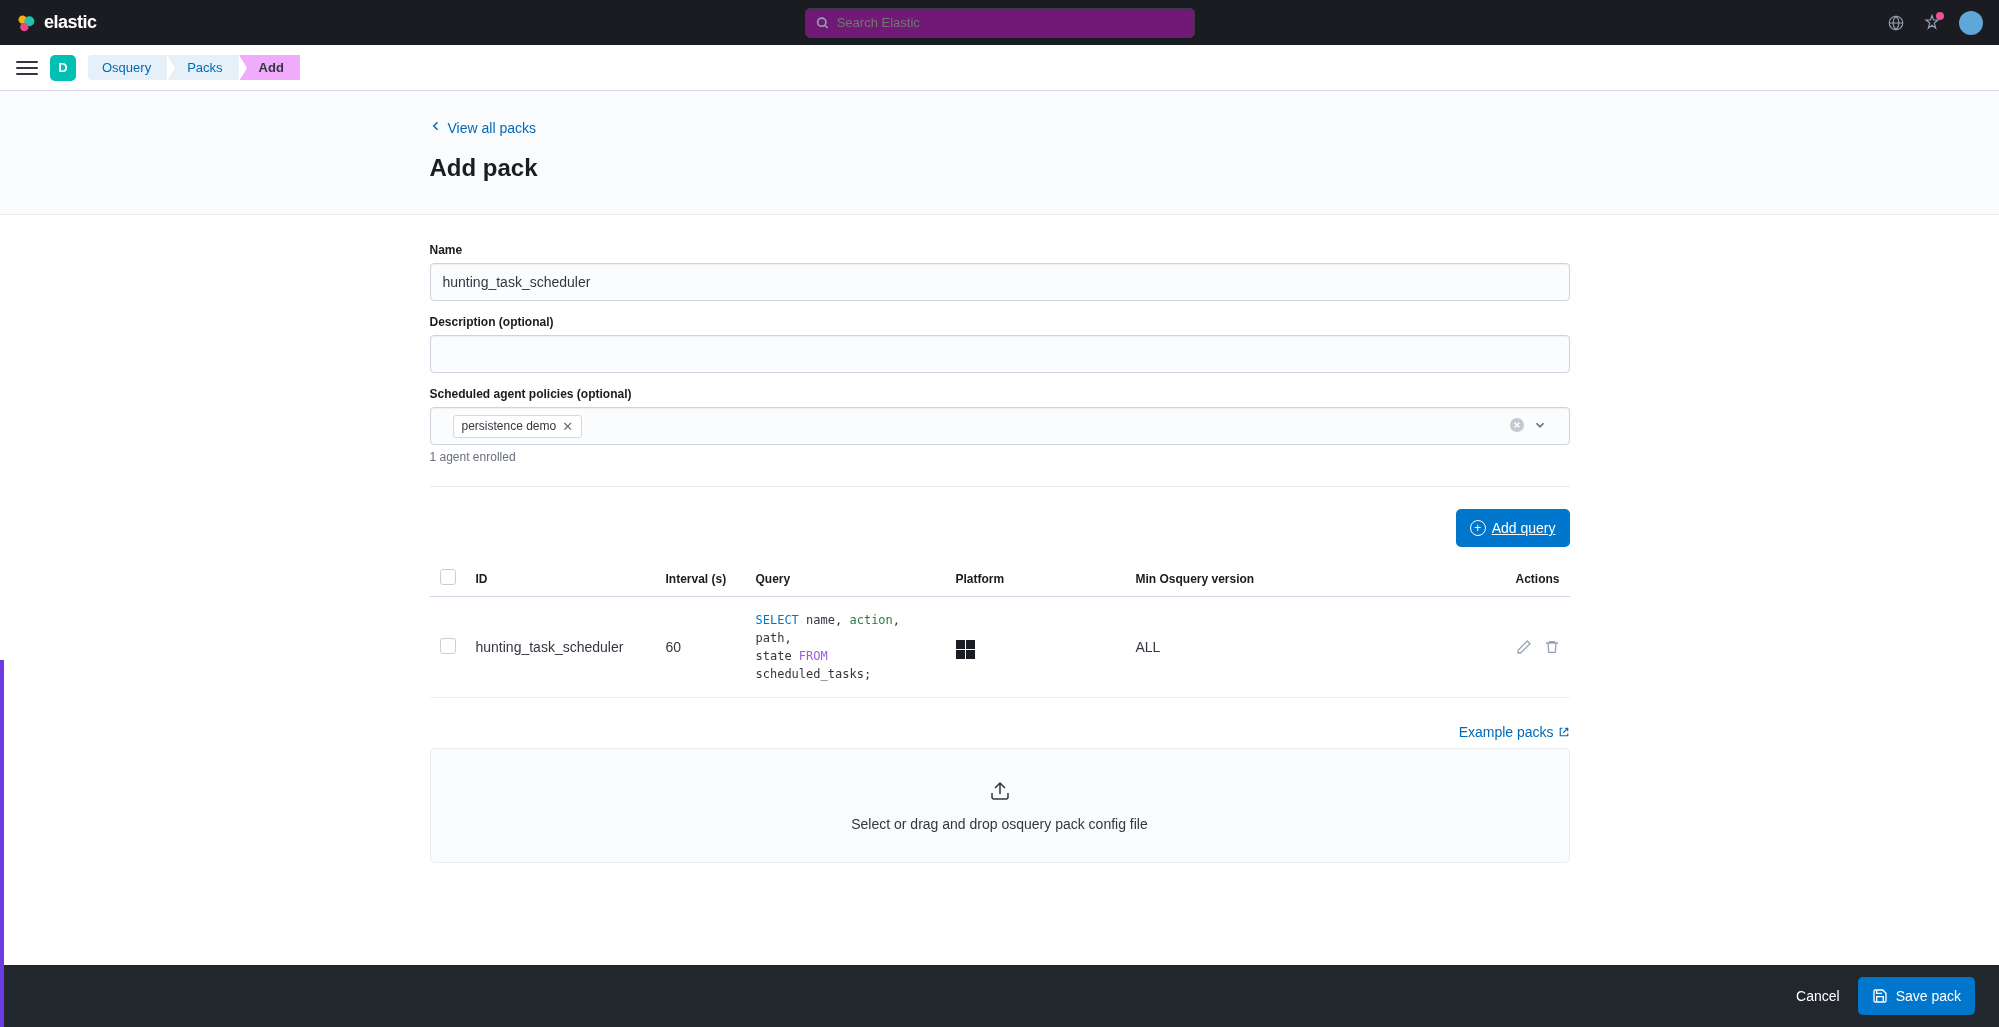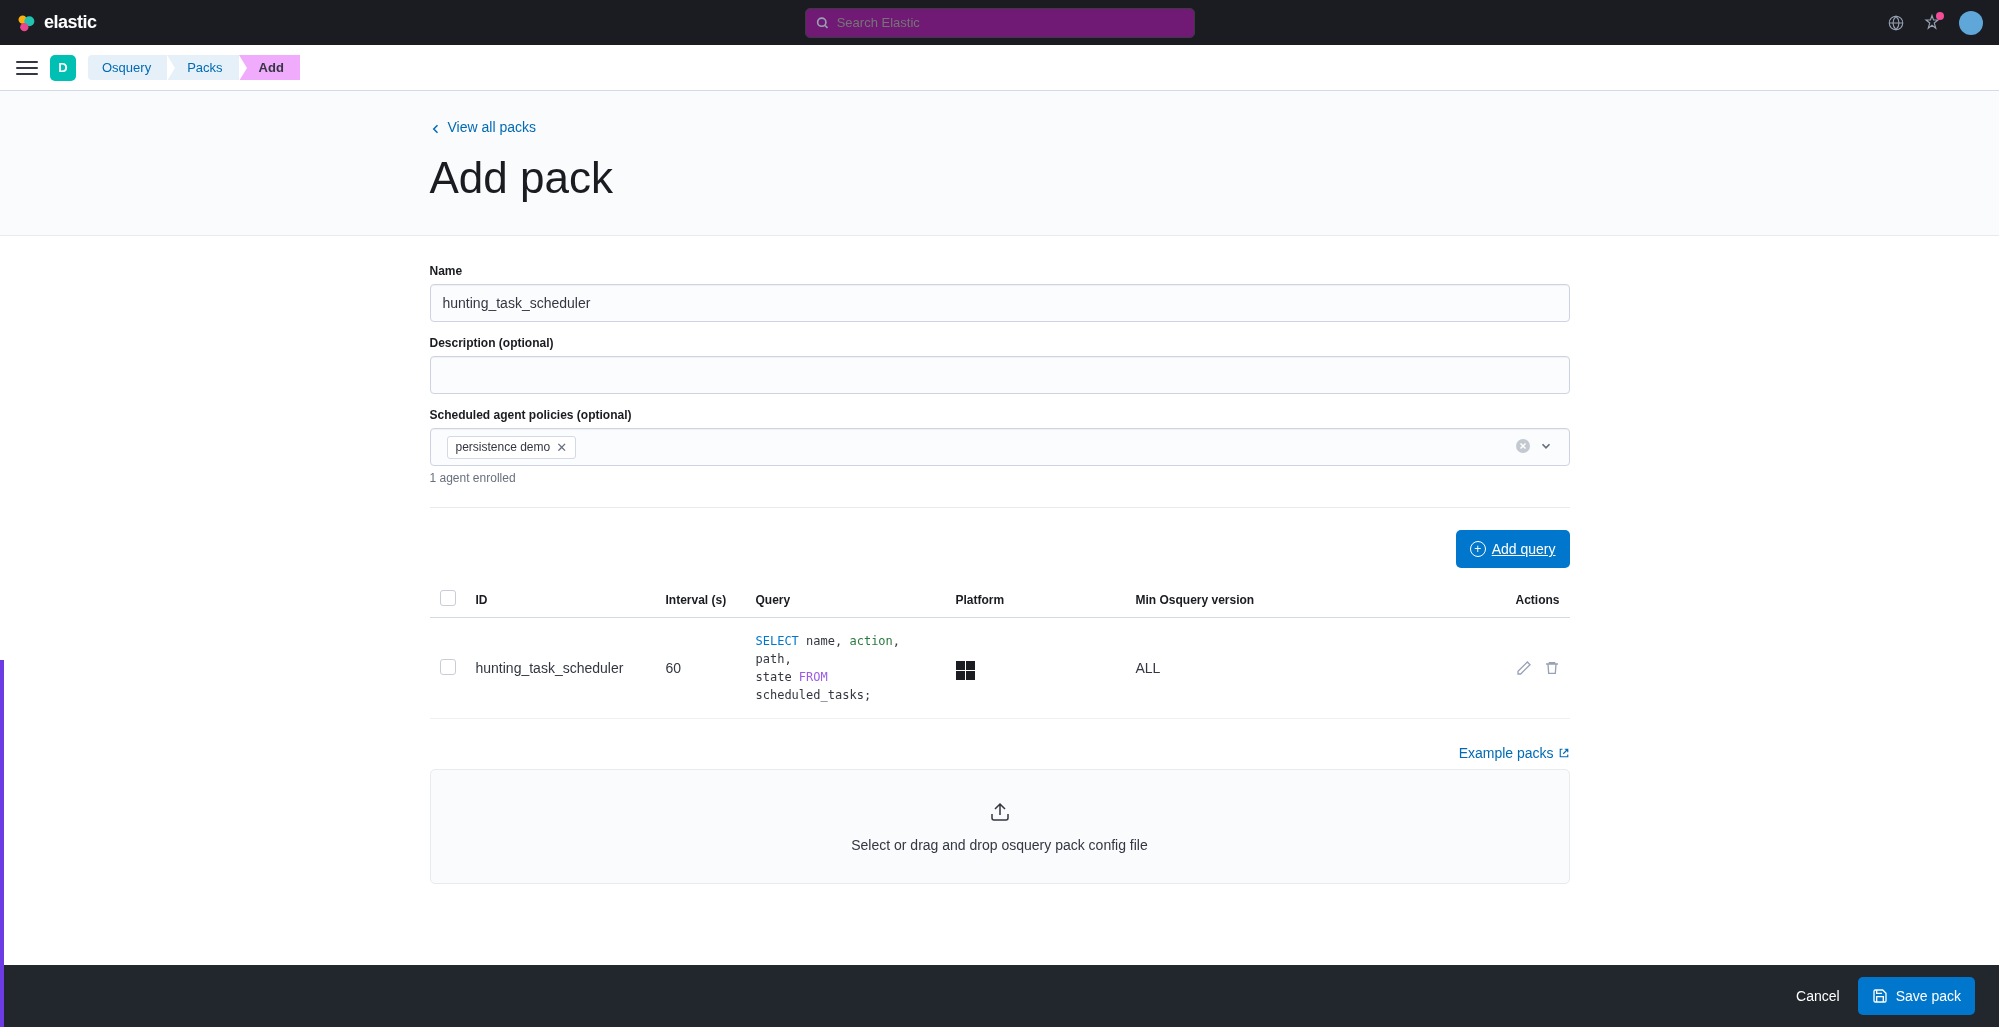--- a/index.html
+++ b/index.html
@@ -169,28 +169,28 @@
     }
     .container {
       max-width: 1140px;
       margin: 0 auto;
     }
     .back-link {
       color: #006bb4;
       text-decoration: none;
       font-size: 14px;
       display: inline-flex;
-      align-items: flex-end;
+      align-items: flex-start;
       gap: 6px;
       margin-bottom: 18px;
       cursor: pointer;
     }
     .page-title {
-      font-size: 44px;
-      font-weight: 400;
+      font-size: 24px;
+      font-weight: 700;
       color: #1a1c21;
     }
     
     
     .form-area {
       padding: 28px 0 50px 0;
     }
     .form-label {
       display: block;
       font-size: 12px;
@@ -213,21 +213,21 @@
     .form-group {
       margin-bottom: 14px;
     }
     .combo-box {
       width: 100%;
       min-height: 38px;
       border: 1px solid #cdd3df;
       border-radius: 4px;
       background: #fbfcfd;
       box-shadow: inset 0 1px 1px rgba(0,0,0,0.05);
-      padding: 4px 16px;
+      padding: 4px 22px;
       display: flex;
       align-items: center;
       justify-content: space-between;
     }
     .pill {
       display: inline-flex;
       align-items: center;
       gap: 6px;
       padding: 3px 8px;
       border: 1px solid #d3dae6;

